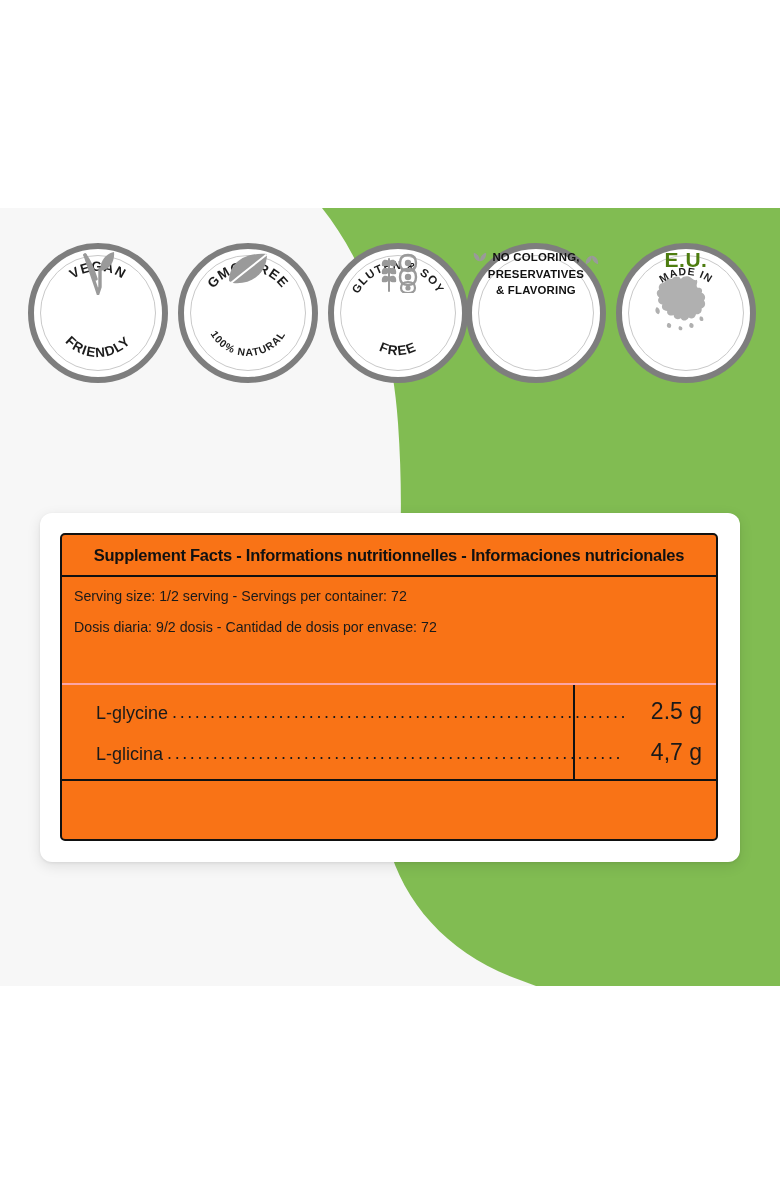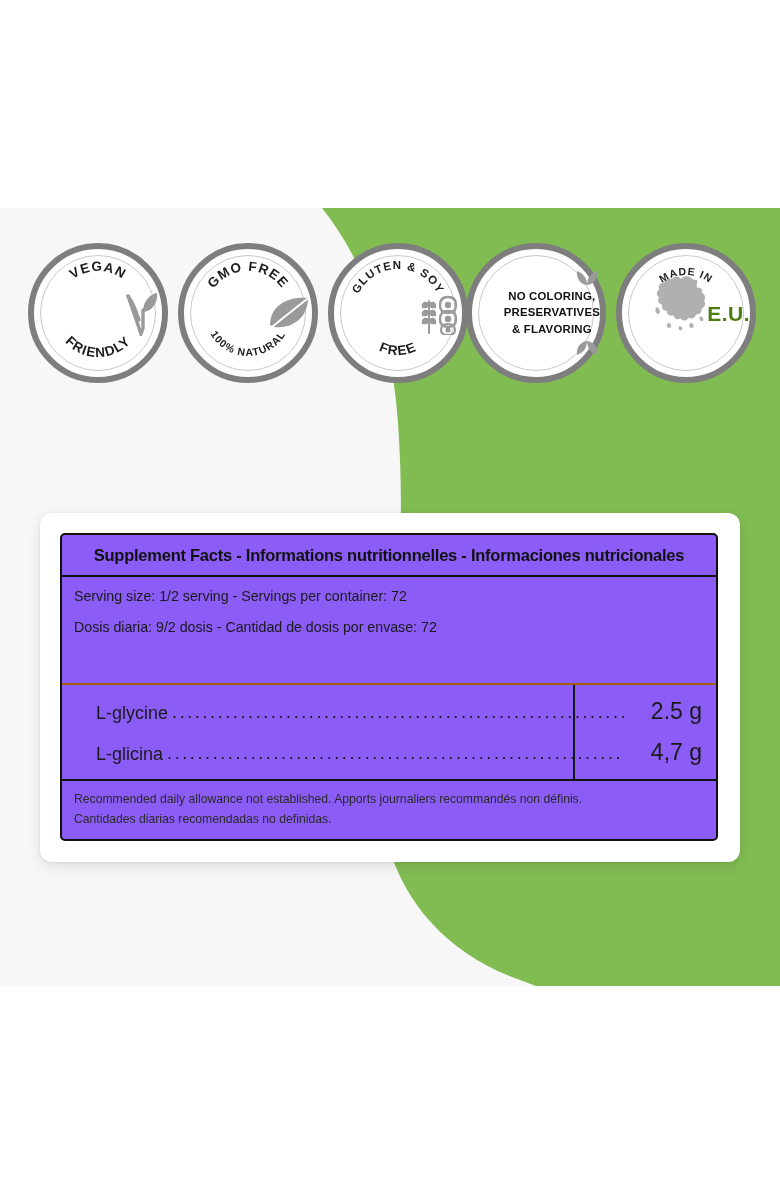--- a/index.html
+++ b/index.html
@@ -41,22 +41,22 @@
   }
   .badge-b1{left:28px;}
   .badge-b2{left:178px;}
   .badge-b3{left:328px;}
   .badge-b4{left:466px;}
   .badge-b5{left:616px;}
 
   .arc-svg{position:absolute;left:0;top:0;width:128px;height:128px;}
   .badge-center{
     position:absolute;left:0;top:0;width:128px;height:128px;
-    display:flex;align-items:flex-end;justify-content:center;
-    flex-direction:column;
+    display:flex;align-items:flex-start;justify-content:center;
+    flex-direction:row;
   }
   .glyph{display:block;}
   .arc-text{
     font-family:"Liberation Sans", sans-serif;
     font-weight:bold;
     font-size:13.5px;
     fill:#1c1c1c;
     letter-spacing:1.1px;
   }
   .arc-text-sm{
@@ -94,36 +94,36 @@
 
   
   .card{
     position:absolute;left:40px;top:513px;width:700px;height:349px;
     background:#ffffff;border-radius:12px;
     box-shadow:0 4px 14px rgba(0,0,0,0.10), 0 1px 3px rgba(0,0,0,0.07);
   }
   .facts{
     position:absolute;left:20px;top:20px;width:658px;height:308px;
     border:2px solid #111;border-radius:5px;box-sizing:border-box;
-    background:#8b5cf6;overflow:hidden;
+    background:#f97316;overflow:hidden;
   }
   .facts-title{
     height:40px;line-height:40px;
     text-align:center;
     font-family:"Liberation Sans", sans-serif;
     font-weight:bold;
     font-size:16.5px;
     color:#111;
     border-bottom:2px solid #111;
     letter-spacing:-0.25px;
     white-space:nowrap;
   }
   .serving-block{
     display:flex;
-    border-bottom:2px solid #a16207;
+    border-bottom:2px solid #fca5a5;
     height:106px;
   }
   .serving-left{
     flex:0 0 511px;
     padding:12px 0 0 12px;
     box-sizing:border-box;
   }
   .serving-left .ln{
     font-size:14.2px;color:#1a1a1a;line-height:1;
     margin-bottom:17px;white-space:nowrap;
@@ -335,21 +335,17 @@
           <span class="ing-amt">2.5 g</span>
         </div>
 
         <div class="ing-row">
           <span class="ing-name">L-glicina</span>
           <span class="ing-dots">............................................................</span>
           <span class="ing-amt">4,7 g</span>
         </div>
       </div>
 
-      <div class="foot-block">
-        <div class="ln">Recommended daily allowance not established. Apports journaliers recommandés non définis.</div>
-        <div class="ln">Cantidades diarias recomendadas no definidas.</div>
-      </div>
 
     </div>
   </div>
 
 </div>
 
 </body></html>

